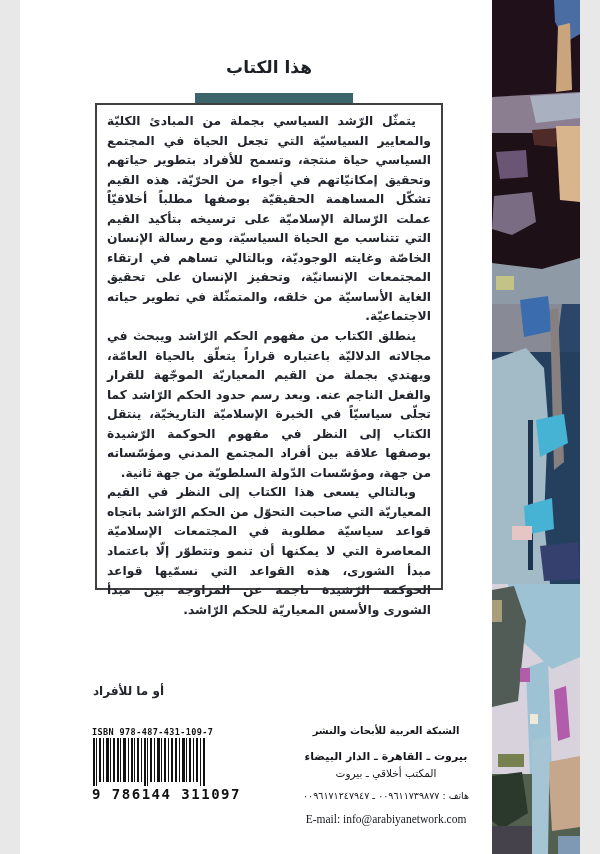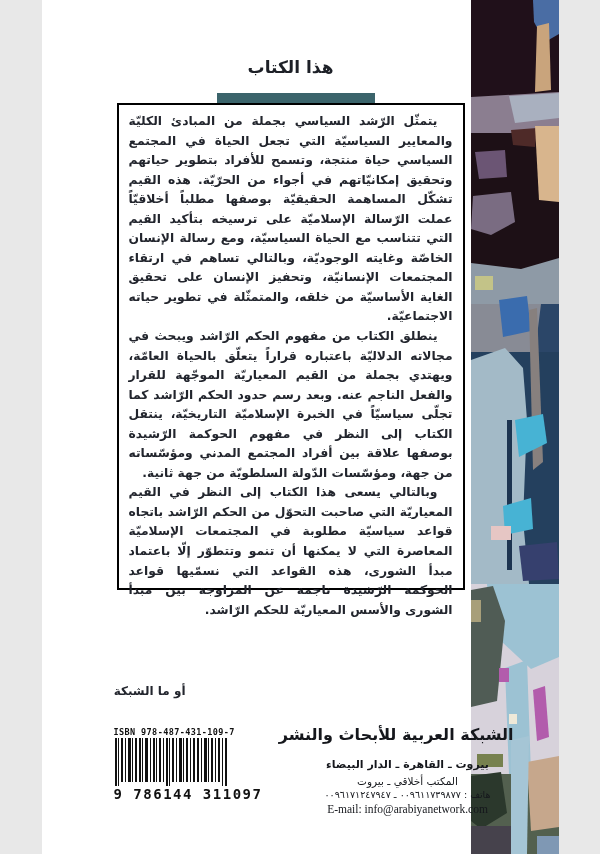--- a/index.html
+++ b/index.html
@@ -1,34 +1,34 @@
 <!DOCTYPE html>
 <html lang="ar"><head>
 <meta charset="utf-8">
 <style>
   html,body{margin:0;padding:0;background:#e8e8e8;}
   .page{
-    position:relative;width:517px;height:854px;margin:0 auto;
+    position:relative;width:560px;height:854px;margin:0 auto;
     background:#ffffff;overflow:hidden;
     font-family:"DejaVu Sans",sans-serif;color:#21242c;
   }
   .art{position:absolute;top:0;right:0;width:88px;height:854px;}
   .art svg{display:block;}
   .section-title{
     position:absolute;left:75px;top:57px;width:348px;
     text-align:center;direction:rtl;
     font-size:17px;font-weight:bold;letter-spacing:1px;color:#1d2027;
   }
   .title-tab{
     position:absolute;left:175px;top:93px;width:158px;height:11px;
     background:#3b646b;
   }
   .summary-box{
     position:absolute;left:75px;top:103px;width:348px;height:487px;
-    box-sizing:border-box;border:2px solid #000000;background:#ffffff;
+    box-sizing:border-box;border:2px solid #404040;background:#ffffff;
     padding:7px 10px 6px 10px;
   }
   .summary-box p{
     margin:0;direction:rtl;text-align:justify;text-indent:15px;
     font-size:12.3px;line-height:1.59;font-weight:bold;color:#22252d;
   }
   .price{
     position:absolute;left:60px;top:681px;width:84px;
     direction:rtl;text-align:right;font-size:12px;font-weight:bold;
     line-height:1.75;color:#23262e;
@@ -40,27 +40,27 @@
   }
   .bars{display:block;margin:1px auto 0 auto;}
   .isbn-digits{
     font-family:"DejaVu Sans Mono",monospace;font-size:14px;font-weight:bold;
     letter-spacing:1.5px;white-space:nowrap;color:#111;margin-top:0px;
   }
   .publisher{
     position:absolute;left:260px;top:725px;width:212px;
     text-align:center;direction:rtl;color:#15171c;
   }
-  .pub-name{font-size:16px;font-weight:bold;white-space:nowrap;}
+  .pub-name{font-size:10px;font-weight:bold;white-space:nowrap;}
   .pub-cities{font-size:11px;font-weight:bold;margin-top:14px;white-space:nowrap;}
   .pub-office{font-size:10.5px;margin-top:4px;white-space:nowrap;}
-  .pub-phone{font-size:9.5px;margin-top:2px;white-space:nowrap;}
+  .pub-phone{font-size:9.5px;margin-top:11px;white-space:nowrap;}
   .pub-email{
     direction:ltr;font-family:"Liberation Serif",serif;
-    font-size:11.5px;margin-top:3px;white-space:nowrap;
+    font-size:11.5px;margin-top:12px;white-space:nowrap;
   }
 </style>
 </head>
 <body>
 
 <div class="page">
 
   <div class="art">
     <svg width="88" height="854" viewBox="0 0 88 854" xmlns="http://www.w3.org/2000/svg">
 
@@ -114,21 +114,21 @@
   <div class="section-title">هذا الكتاب</div>
   <div class="title-tab"></div>
 
   <div class="summary-box">
     <p>يتمثّل الرّشد السياسي بجملة من المبادئ الكليّة والمعايير السياسيّة التي تجعل الحياة في المجتمع السياسي حياة منتجة، وتسمح للأفراد بتطوير حياتهم وتحقيق إمكانيّاتهم في أجواء من الحرّيّة. هذه القيم تشكّل المساهمة الحقيقيّة بوصفها مطلباً أخلاقيّاً عملت الرّسالة الإسلاميّة على ترسيخه بتأكيد القيم التي تتناسب مع الحياة السياسيّة، ومع رسالة الإنسان الخاصّة وغايته الوجوديّة، وبالتالي تساهم في ارتقاء المجتمعات الإنسانيّة، وتحفيز الإنسان على تحقيق الغاية الأساسيّة من خلقه، والمتمثّلة في تطوير حياته الاجتماعيّة.</p>
     <p>ينطلق الكتاب من مفهوم الحكم الرّاشد ويبحث في مجالاته الدلاليّة باعتباره قراراً يتعلّق بالحياة العامّة، ويهتدي بجملة من القيم المعياريّة الموجّهة للقرار والفعل الناجم عنه. وبعد رسم حدود الحكم الرّاشد كما تجلّى سياسيّاً في الخبرة الإسلاميّة التاريخيّة، ينتقل الكتاب إلى النظر في مفهوم الحوكمة الرّشيدة بوصفها علاقة بين أفراد المجتمع المدني ومؤسّساته من جهة، ومؤسّسات الدّولة السلطويّة من جهة ثانية.</p>
     <p>وبالتالي يسعى هذا الكتاب إلى النظر في القيم المعياريّة التي صاحبت التحوّل من الحكم الرّاشد باتجاه قواعد سياسيّة مطلوبة في المجتمعات الإسلاميّة المعاصرة التي لا يمكنها أن تنمو وتتطوّر إلّا باعتماد مبدأ الشورى، هذه القواعد التي نسمّيها قواعد الحوكمة الرّشيدة ناجمة عن المزاوجة بين مبدأ الشورى والأسس المعياريّة للحكم الرّاشد.</p>
   </div>
 
   <div class="price">
-    <div>أو ما الشبكة</div>
+    <div>أو ما للأفراد</div>
   </div>
 
   <div class="barcode-block">
     <div class="isbn-label">ISBN 978-487-431-109-7</div>
     <svg class="bars" width="112" height="48" viewBox="0 0 112 48" xmlns="http://www.w3.org/2000/svg">
       <g fill="#111111">
         <rect x="0" y="0" width="2" height="48"></rect>
           <rect x="3" y="0" width="1" height="48"></rect>
         <rect x="6" y="0" width="2" height="44"></rect>
           <rect x="10" y="0" width="1" height="44"></rect>

